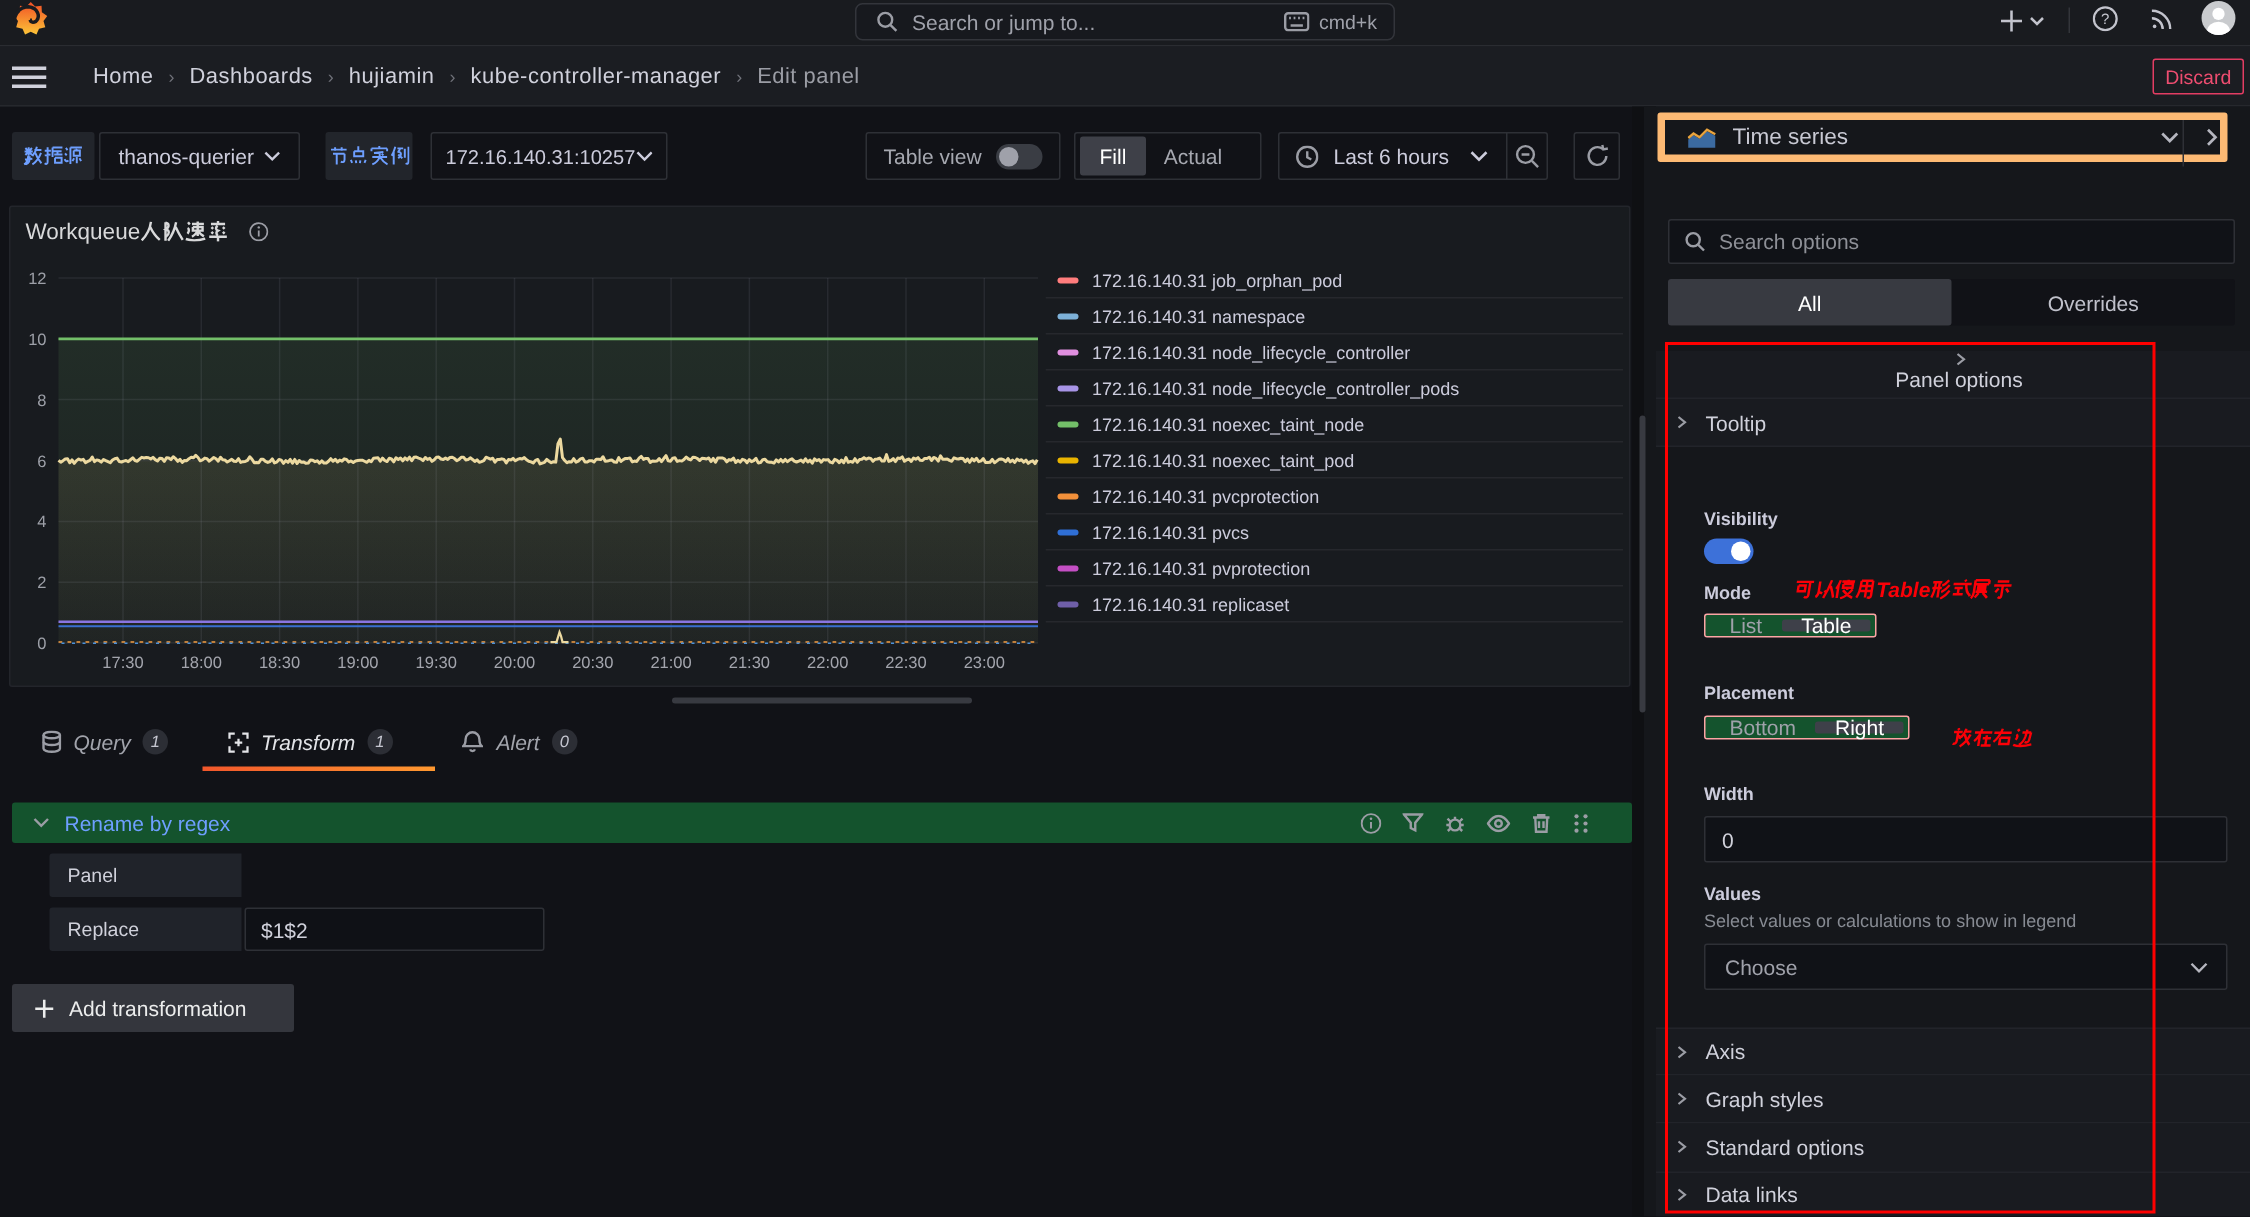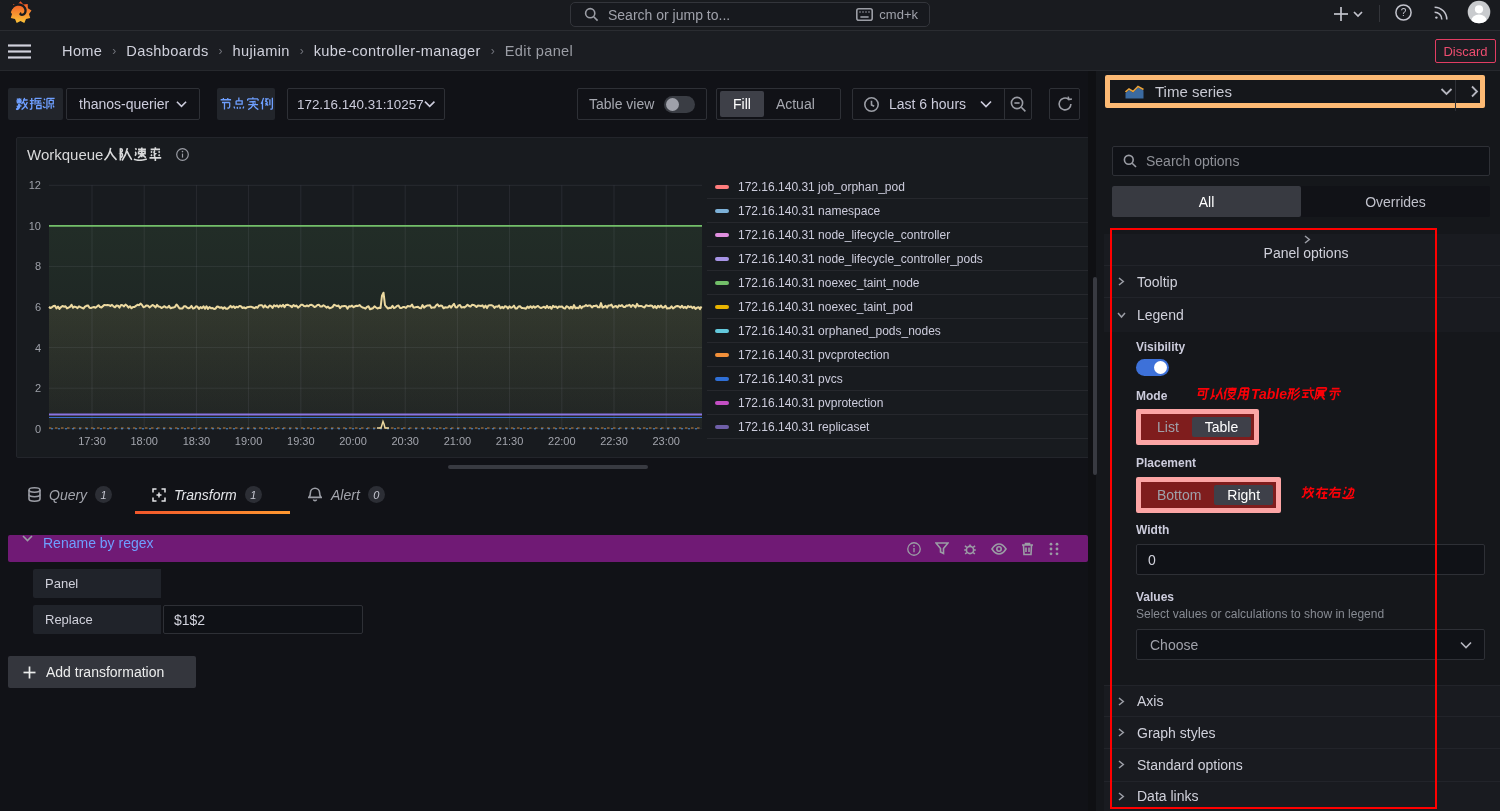--- a/index.html
+++ b/index.html
@@ -13,34 +13,34 @@
 .crumb{font-size:14.6px;color:#d0d1dc;letter-spacing:0.35px;}
 .crumb.dim{color:#9b9da5;}
 .csep{color:#70727a;font-size:12px;padding:0 10px;}
 .btn{display:inline-flex;align-items:center;justify-content:center;height:24px;border-radius:2px;font-size:13px;border:none;}
 
 .pill{position:absolute;height:32px;display:flex;align-items:center;border-radius:2px;font-size:14px;white-space:nowrap;}
 .lbl{background:#22252b;color:#6e9fff;justify-content:center;}
 .drop{border:1px solid #2e3036;color:#ccccdc;padding:0 12px;}
 .grp{border:1px solid #2e3036;color:#a6a8b0;}
 
-#panel{left:16px;top:137px;width:1081px;height:321px;background:#181b1f;border:1px solid #23252b;border-radius:2px;}
+#panel{left:6px;top:137px;width:1081px;height:321px;background:#181b1f;border:1px solid #23252b;border-radius:2px;}
 
 .lrow{display:flex;align-items:center;height:24px;border-bottom:1px solid rgba(204,204,220,0.08);font-size:12px;color:#ccccdc;white-space:nowrap;}
 .dash{width:14px;height:4px;border-radius:2px;margin:0 9px 0 8px;flex:none;}
 
 .pillnum{display:inline-flex;align-items:center;justify-content:center;height:17px;min-width:17px;padding:0 5px;border-radius:9px;background:#2c2e35;color:#c6c7d1;font-size:11px;margin-left:8px;}
 
 #sidebar{left:1096px;top:71px;width:404px;height:740px;background:#15171b;}
 .optrow{position:absolute;left:8px;width:396px;height:34px;border-bottom:1px solid #22242a;display:flex;align-items:center;background:#191b20;}
 .optrow .chev{width:16px;margin-left:9px;color:#9b9da5;}
 .optrow .t{color:#d0d1db;font-size:14px;font-weight:500;margin-left:8px;}
 .flabel{font-size:12px;font-weight:600;color:#ccccdc;}
 .red{color:#fb0007;font-weight:700;font-style:italic;}
-.radio{display:flex;border:5px solid #fca5a5;border-radius:2px;background:#7f1d1d;height:36px;align-items:stretch;padding:3px;}
+.radio{display:flex;border:1px solid #fca5a5;border-radius:2px;background:#14532d;height:16px;align-items:stretch;padding:3px;}
 .radio .opt{display:flex;align-items:center;justify-content:center;font-size:14px;color:#9fa1aa;padding:0 13px;border-radius:2px;}
 .radio .sel{background:#3e4049;color:#fff;font-weight:500;}
 svg{display:block;}
 .icon{stroke:#9b9da5;fill:none;stroke-width:1.6;}
 </style>
 </head>
 <body>
 <svg width="0" height="0" style="position:absolute">
 <defs>
 <symbol id="g-shu" viewBox="0 0 100 100">
@@ -342,21 +342,20 @@
 <line x1="34" y1="262.8" x2="685" y2="262.8" stroke="#4a90d9" stroke-width="1" stroke-dasharray="2,5"></line>
 <polyline points="360,262 364,262 366,255.5 367,258 368,262 372,262" fill="none" stroke="#ecd9a0" stroke-width="1.5"></polyline>
 </svg>
  <div class="abs" style="left:690px;top:37px;width:385px;height:278px;overflow:hidden;">
 <div class="lrow"><span class="dash" style="background:#ff7d7d"></span>172.16.140.31 job_orphan_pod</div>
 <div class="lrow"><span class="dash" style="background:#7db1d8"></span>172.16.140.31 namespace</div>
 <div class="lrow"><span class="dash" style="background:#e08fdf"></span>172.16.140.31 node_lifecycle_controller</div>
 <div class="lrow"><span class="dash" style="background:#a794e6"></span>172.16.140.31 node_lifecycle_controller_pods</div>
 <div class="lrow"><span class="dash" style="background:#73bf69"></span>172.16.140.31 noexec_taint_node</div>
 <div class="lrow"><span class="dash" style="background:#e9b400"></span>172.16.140.31 noexec_taint_pod</div>
-<div class="lrow"><span class="dash" style="background:#64c9dd"></span>172.16.140.31 orphaned_pods_nodes</div>
 <div class="lrow"><span class="dash" style="background:#f2903a"></span>172.16.140.31 pvcprotection</div>
 <div class="lrow"><span class="dash" style="background:#2f6fd6"></span>172.16.140.31 pvcs</div>
 <div class="lrow"><span class="dash" style="background:#c44fc4"></span>172.16.140.31 pvprotection</div>
 <div class="lrow"><span class="dash" style="background:#6f5fa8"></span>172.16.140.31 replicaset</div>
  </div>
 </div>
 <div id="bottompane" class="abs" style="left:0;top:458px;width:1096px;height:353px;">
  <div class="abs" style="left:448px;top:6.5px;width:200px;height:4px;border-radius:2px;background:#383a41;"></div>
  <div class="abs" style="left:0;top:20px;width:1096px;height:36px;font-style:italic;">
   <div class="abs" style="left:28px;top:0;height:33px;display:flex;align-items:center;color:#a2a4ac;font-size:14px;">
@@ -376,21 +375,21 @@
   </div>
   <div class="abs" style="left:308px;top:0;height:33px;display:flex;align-items:center;color:#a2a4ac;font-size:14px;">
    <svg class="icon" width="14" height="15" viewBox="0 0 14 15" style="margin-right:9px">
           <path d="M7,1.2 a4.6,4.6 0 0 1 4.6,4.6 c0,3.4 1.6,4.6 1.6,4.6 L0.8,10.4 c0,0 1.6,-1.2 1.6,-4.6 A4.6,4.6 0 0 1 7,1.2 Z"></path>
           <path d="M5.4,12.6 a1.7,1.7 0 0 0 3.2,0"></path>
         </svg>
    Alert<span class="pillnum">0</span>
   </div>
   <div class="abs" style="left:135px;top:32.5px;width:155px;height:3.5px;background:linear-gradient(90deg,#f2572b,#ff9830);"></div>
  </div>
- <div class="abs" style="left:8px;top:77px;width:1080px;height:27px;background:#701a75;border-radius:2px;display:flex;">
+ <div class="abs" style="left:8px;top:77px;width:1080px;height:27px;background:#14532d;border-radius:2px;display:flex;align-items:center;">
   <svg style="margin:0 10px 0 14px" width="11" height="7" viewBox="0 0 11 7">
         <path d="M1,1 L5.5,5.5 L10,1" stroke="#9b9da5" stroke-width="1.6" fill="none"></path>
       </svg>
   <span style="color:#6e9fff;font-size:14px;font-weight:500;">Rename by regex</span>
   <span style="margin-left:auto;margin-right:28px;display:flex;align-items:center;gap:14px;">
    <svg width="14" height="14" viewBox="0 0 13 13">
           <circle cx="6.5" cy="6.5" r="5.8" stroke="#9b9da5" stroke-width="1.2" fill="none"></circle>
           <line x1="6.5" y1="5.6" x2="6.5" y2="9.6" stroke="#9b9da5" stroke-width="1.2"></line>
           <circle cx="6.5" cy="3.6" r="0.8" fill="#9b9da5"></circle>
         </svg>
@@ -466,28 +465,20 @@
       <span class="t">Panel options</span>
     </div>
  <div class="optrow" style="top:194.9px;height:32.3px;">
       <span class="chev" style="display:flex;justify-content:center">
         <svg width="8" height="11" viewBox="0 0 8 11">
           <path d="M2,2 L6.3,5.5 L2,9" stroke="#9b9da5" stroke-width="1.5" fill="none"></path>
         </svg>
       </span>
       <span class="t">Tooltip</span>
     </div>
- <div class="optrow" style="top:227.2px;height:33.6px;border-bottom:none;">
-      <span class="chev" style="display:flex;justify-content:center">
-        <svg width="11" height="8" viewBox="0 0 11 8">
-          <path d="M2,2 L5.5,6 L9,2" stroke="#9b9da5" stroke-width="1.5" fill="none"></path>
-        </svg>
-      </span>
-      <span class="t">Legend</span>
-    </div>
  <div class="abs" style="left:40px;top:265.5px;"><span class="flabel">Visibility</span></div>
  <div class="abs" style="left:40px;top:288px;width:33px;height:17px;border-radius:9px;background:#3d71d9;">
       <span class="abs" style="left:18px;top:2px;width:13px;height:13px;border-radius:50%;background:#fff;"></span>
     </div>
  <div class="abs" style="left:40px;top:315px;"><span class="flabel">Mode</span></div>
  <div class="abs" style="left:100px;top:314px;"><span class="red" style="font-size:14px;">
   <svg class="cj cjb" viewBox="0 0 100 100" style="transform:skewX(-9deg)">
           <use href="#g-ke" stroke-width="12"></use>
         </svg><svg class="cj cjb" viewBox="0 0 100 100" style="transform:skewX(-9deg)">
           <use href="#g-yi" stroke-width="12"></use>

